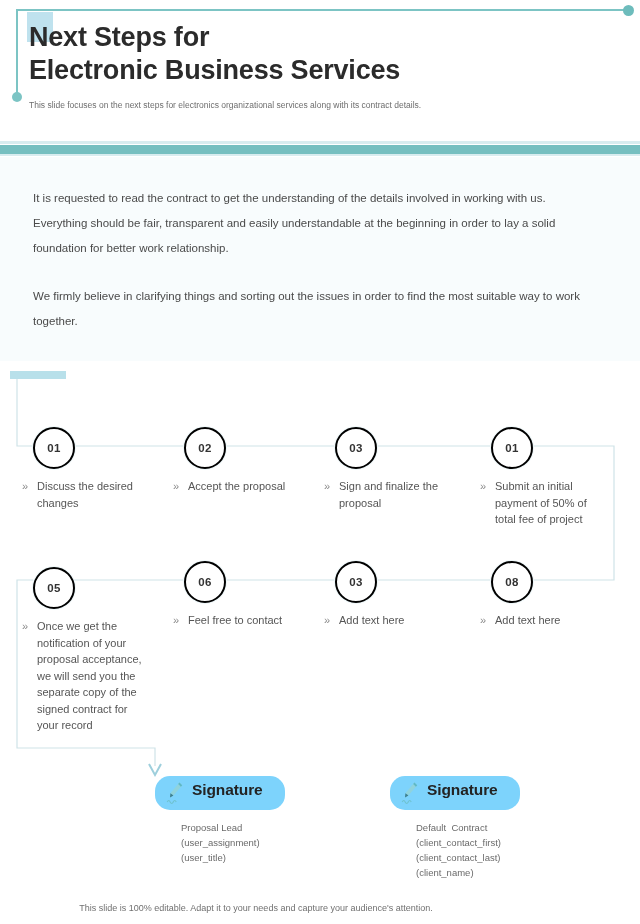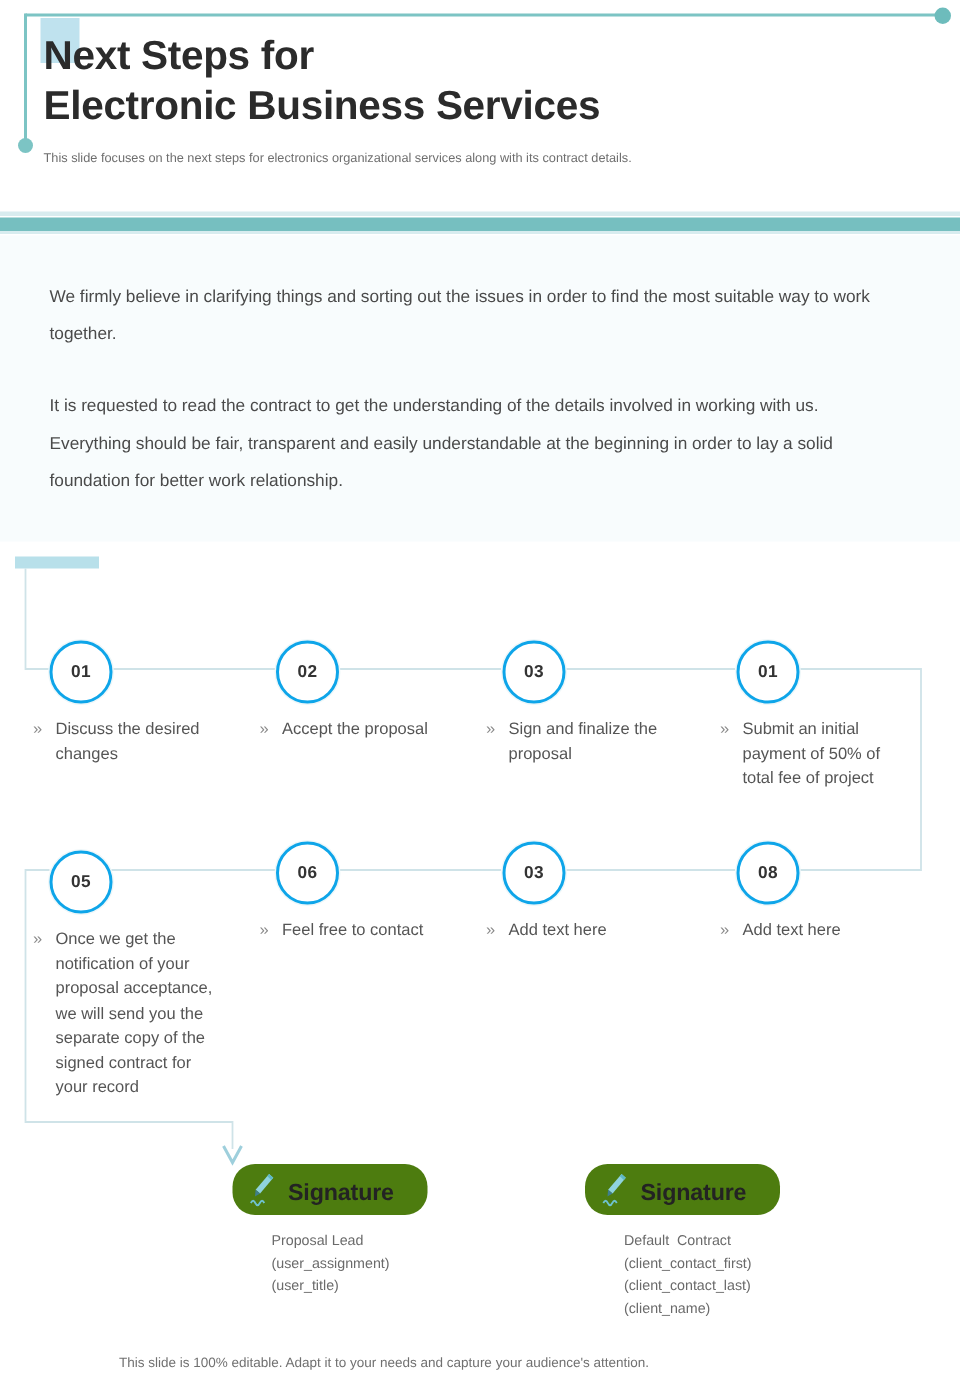--- a/index.html
+++ b/index.html
@@ -157,21 +157,21 @@
   
   .step {
     position: absolute;
     width: 150px;
   }
   .step-circle {
     position: relative;
     width: 38px;
     height: 38px;
     border-radius: 50%;
-    border: 2px solid #0ea5e9;
+    border: 2px solid #000000;
     background: #ffffff;
     box-shadow: 0 0 0 1px #eef7f9;
     display: flex;
     align-items: center;
     justify-content: center;
     margin-left: 11px;
   }
   .step-num {
     font-size: 11.5px;
     font-weight: bold;
@@ -194,23 +194,23 @@
     font-size: 11px;
     color: #555555;
     line-height: 16.5px;
     width: 110px;
   }
 
   
   .sig-block { position: absolute; }
   .sig-pill {
     display: inline-flex;
-    align-items: flex-end;
+    align-items: flex-start;
     gap: 7px;
-    background: #4d7c0f;
+    background: #7dd3fc;
     border-radius: 15px;
     padding: 5px 22px 5px 11px;
   }
   .sig-icon { width: 19px; height: 24px; flex: none; display:block; }
   .sig-label {
     font-size: 15.5px;
     font-weight: bold;
     color: #232323;
     letter-spacing: -0.1px;
   }
@@ -250,22 +250,22 @@
     <div class="title-line">Electronic Business Services</div>
   </div>
   <div class="subtitle">This slide focuses on the next steps for electronics organizational services along with its contract details.</div>
 
   <div class="divider-top"></div>
   <div class="divider-bar"></div>
   <div class="divider-bot"></div>
 
   <div class="intro-panel"></div>
   <div class="intro-text">
+    <p>It is requested to read the contract to get the understanding of the details involved in working with us. Everything should be fair, transparent and easily understandable at the beginning in order to lay a solid foundation for better work relationship.</p>
     <p>We firmly believe in clarifying things and sorting out the issues in order to find the most suitable way to work together.</p>
-    <p>It is requested to read the contract to get the understanding of the details involved in working with us. Everything should be fair, transparent and easily understandable at the beginning in order to lay a solid foundation for better work relationship.</p>
   </div>
 
   <div class="accent-bar"></div>
 
   <svg class="connectors" viewBox="0 0 640 924">
     <g stroke="#cfe3e8" stroke-width="1.2" fill="none">
 
       <path d="M17,379 L17,446 L33,446"></path>
 
       <path d="M71,446 L184,446"></path>

